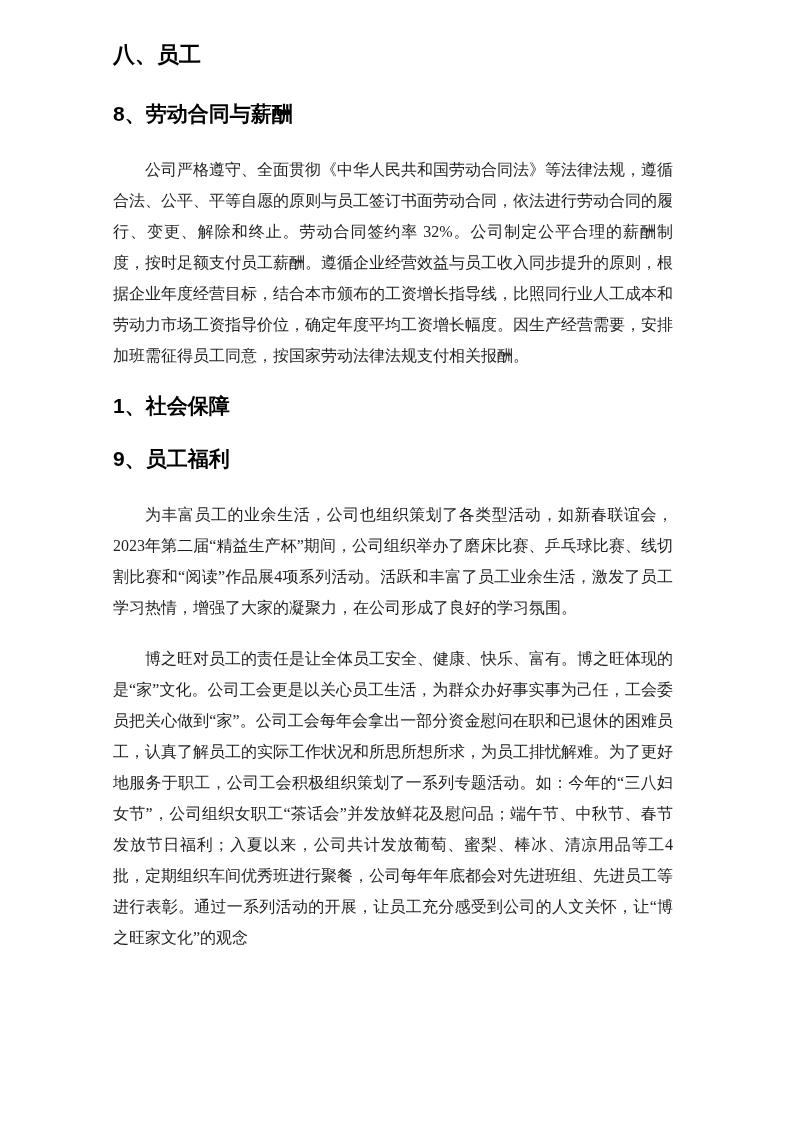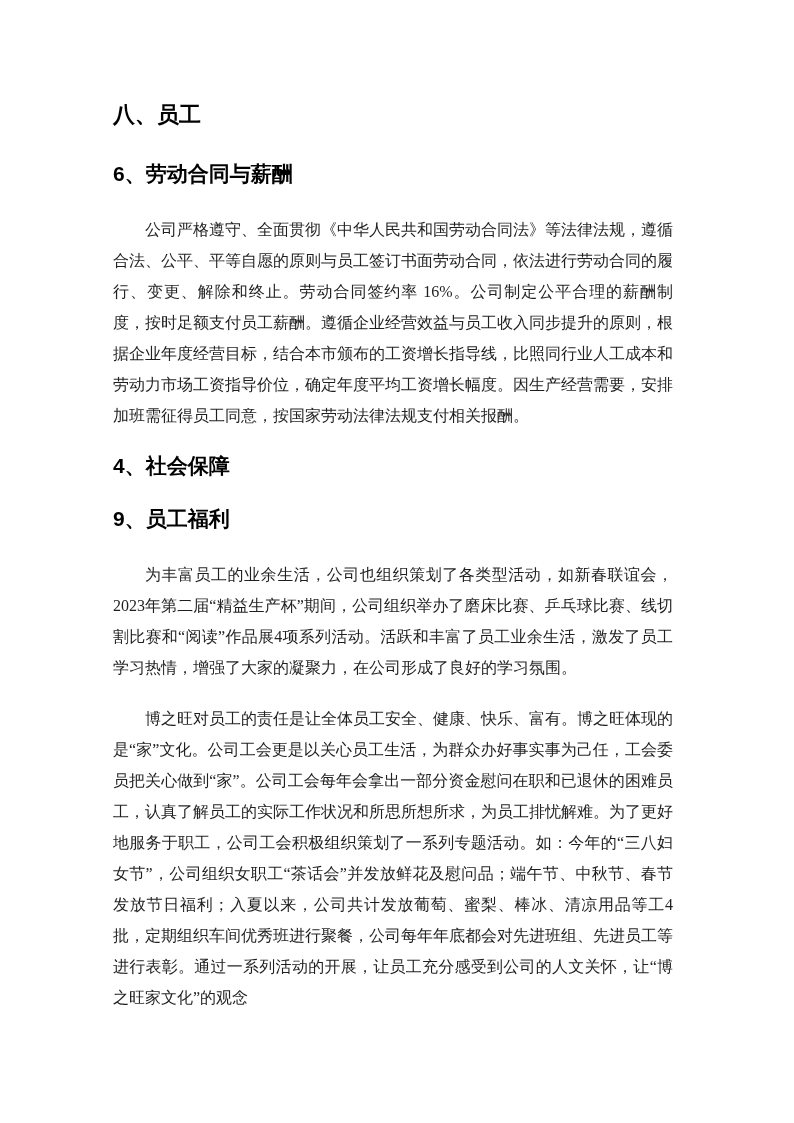--- a/index.html
+++ b/index.html
@@ -10,21 +10,21 @@
   body {
     width: 794px;
     height: 1123px;
     overflow: hidden;
   }
   .page {
     box-sizing: border-box;
     width: 720px;
     height: 1123px;
     background: #ffffff;
-    padding: 101px 122px 40px 113px;
+    padding: 41px 122px 40px 113px;
   }
   .doc-title {
     font-family: "Liberation Sans", "DejaVu Sans", sans-serif;
     font-size: 22px;
     line-height: 27px;
     font-weight: bold;
     color: #000000;
     margin: 0 0 33px 0;
   }
   .section-heading {
@@ -50,26 +50,26 @@
   }
 </style>
 </head>
 <body>
 
 <div class="page">
 
   <h1 class="doc-title">八、员工</h1>
 
   <section class="doc-section">
-    <h2 class="section-heading">6、劳动合同与薪酬</h2>
-    <p class="para">公司严格遵守、全面贯彻《中华人民共和国劳动合同法》等法律法规，遵循合法、公平、平等自愿的原则与员工签订书面劳动合同，依法进行劳动合同的履行、变更、解除和终止。劳动合同签约率 16%。公司制定公平合理的薪酬制度，按时足额支付员工薪酬。遵循企业经营效益与员工收入同步提升的原则，根据企业年度经营目标，结合本市颁布的工资增长指导线，比照同行业人工成本和劳动力市场工资指导价位，确定年度平均工资增长幅度。因生产经营需要，安排加班需征得员工同意，按国家劳动法律法规支付相关报酬。</p>
+    <h2 class="section-heading">8、劳动合同与薪酬</h2>
+    <p class="para">公司严格遵守、全面贯彻《中华人民共和国劳动合同法》等法律法规，遵循合法、公平、平等自愿的原则与员工签订书面劳动合同，依法进行劳动合同的履行、变更、解除和终止。劳动合同签约率 32%。公司制定公平合理的薪酬制度，按时足额支付员工薪酬。遵循企业经营效益与员工收入同步提升的原则，根据企业年度经营目标，结合本市颁布的工资增长指导线，比照同行业人工成本和劳动力市场工资指导价位，确定年度平均工资增长幅度。因生产经营需要，安排加班需征得员工同意，按国家劳动法律法规支付相关报酬。</p>
   </section>
 
   <section class="doc-section">
-    <h2 class="section-heading">4、社会保障</h2>
+    <h2 class="section-heading">1、社会保障</h2>
   </section>
 
   <section class="doc-section">
     <h2 class="section-heading">9、员工福利</h2>
     <p class="para">为丰富员工的业余生活，公司也组织策划了各类型活动，如新春联谊会，2023年第二届“精益生产杯”期间，公司组织举办了磨床比赛、乒乓球比赛、线切割比赛和“阅读”作品展4项系列活动。活跃和丰富了员工业余生活，激发了员工学习热情，增强了大家的凝聚力，在公司形成了良好的学习氛围。</p>
     <p class="para">博之旺对员工的责任是让全体员工安全、健康、快乐、富有。博之旺体现的是“家”文化。公司工会更是以关心员工生活，为群众办好事实事为己任，工会委员把关心做到“家”。公司工会每年会拿出一部分资金慰问在职和已退休的困难员工，认真了解员工的实际工作状况和所思所想所求，为员工排忧解难。为了更好地服务于职工，公司工会积极组织策划了一系列专题活动。如：今年的“三八妇女节”，公司组织女职工“茶话会”并发放鲜花及慰问品；端午节、中秋节、春节发放节日福利；入夏以来，公司共计发放葡萄、蜜梨、棒冰、清凉用品等工4批，定期组织车间优秀班进行聚餐，公司每年年底都会对先进班组、先进员工等进行表彰。通过一系列活动的开展，让员工充分感受到公司的人文关怀，让“博之旺家文化”的观念</p>
   </section>
 
 </div>
 

